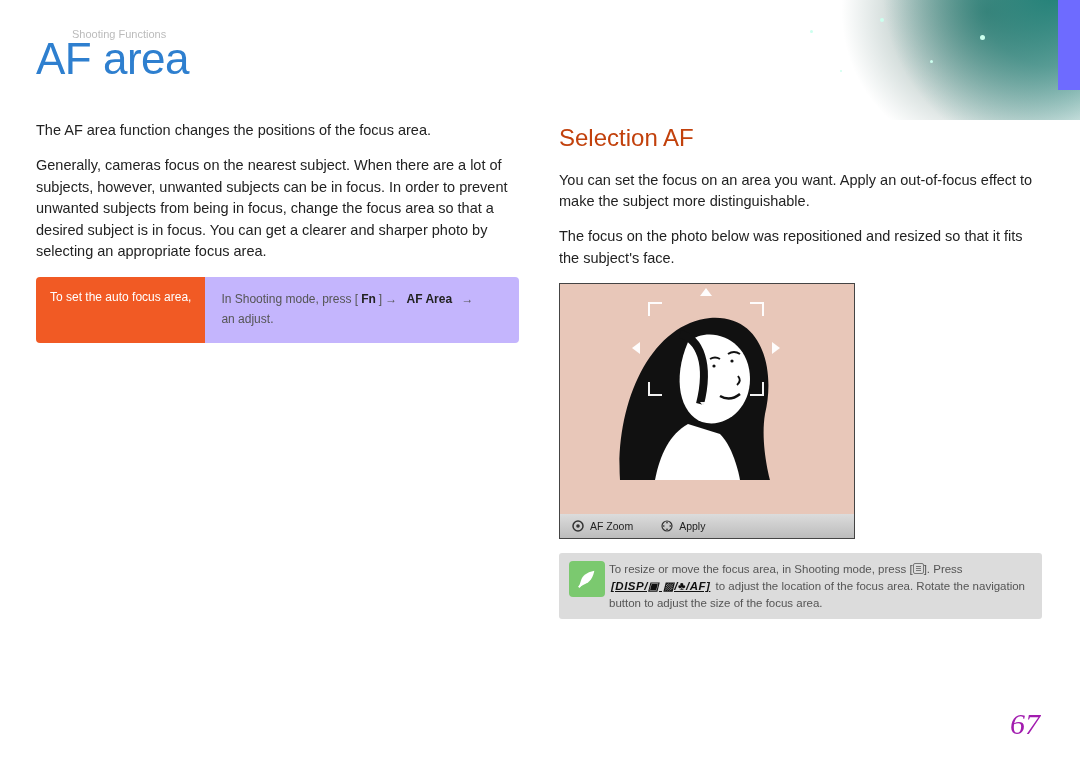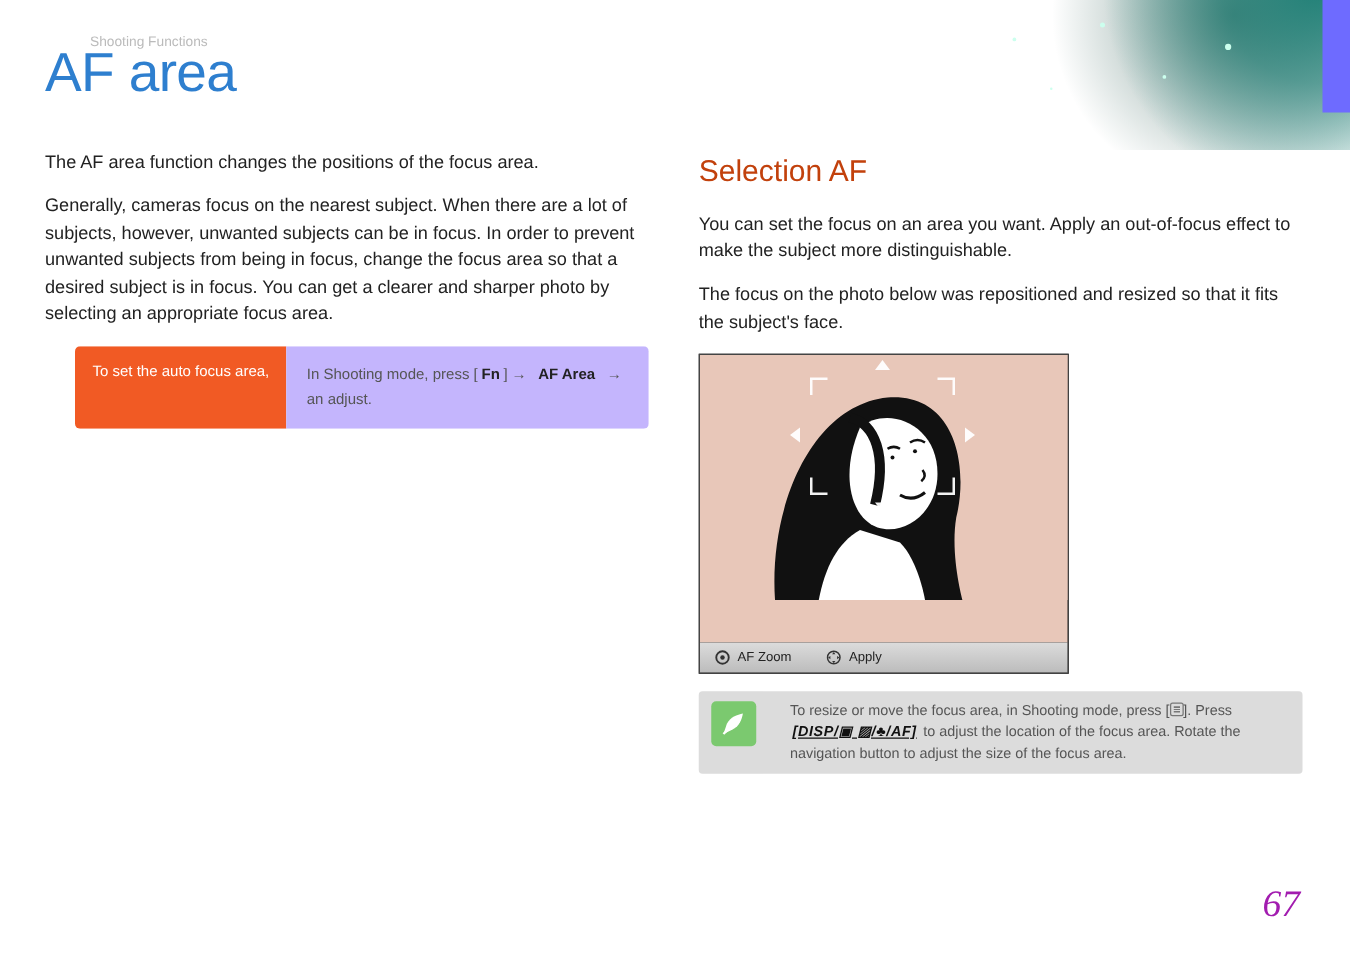--- a/index.html
+++ b/index.html
@@ -21,21 +21,21 @@
   .breadcrumb { position: absolute; left: 36px; top: 28px; font-size: 11px; color: #bbb; margin-left: 36px; }
   .title { position: absolute; left: 36px; top: 34px; font-size: 44px; font-weight: 400; color: #2e7fcf; letter-spacing: -0.5px; }
 
   .columns { position: absolute; top: 120px; left: 36px; right: 38px; display: flex; gap: 40px; }
   .col { flex: 1 1 0; font-size: 14.5px; line-height: 1.48; color: #222; }
   .col p { margin-bottom: 14px; }
 
   .subhead { font-size: 24px; font-weight: 400; color: #c2410c; margin-bottom: 14px; }
 
   
-  .instr { display: flex; border-radius: 4px; overflow: hidden; margin-top: 6px; font-size: 12px; margin-left: 24px; }
+  .instr { display: flex; border-radius: 4px; overflow: hidden; margin-top: 6px; font-size: 12px; }
   .instr-l { background: #f15a24; color: #fff; padding: 12px 14px; min-width: 120px; line-height: 1.35; }
   .instr-r { background: #c4b5fd; color: #555; padding: 14px 16px; flex: 1; display: flex; align-items: center; flex-wrap: wrap; gap: 3px; }
   .instr-r b { color: #222; font-weight: bold; }
   .arrow-glyph { display: inline-block; }
 
   
   .sample { width: 296px; height: 256px; margin: 6px 0 14px 0; border: 1px solid #444; background: #000; position: relative; }
   .sample-img { position: absolute; inset: 0 0 24px 0; background: #e8c7b9; overflow: hidden; }
   .sample-bar { position: absolute; left: 0; right: 0; bottom: 0; height: 24px; background: linear-gradient(#dcdcdc,#bcbcbc); display: flex; align-items: center; gap: 28px; padding: 0 12px; font-size: 10.5px; color: #222; }
   .li { display: inline-flex; align-items: center; gap: 6px; }
@@ -48,21 +48,21 @@
   .tr { top: 0; right: 0; border-left: none; border-bottom: none; }
   .bl { bottom: 0; left: 0; border-right: none; border-top: none; }
   .br { bottom: 0; right: 0; border-left: none; border-top: none; }
   .chev { position: absolute; width: 0; height: 0; }
   .chev.l { left: -16px; top: 40px; border-top: 6px solid transparent; border-bottom: 6px solid transparent; border-right: 8px solid rgba(255,255,255,0.95); }
   .chev.r { right: -16px; top: 40px; border-top: 6px solid transparent; border-bottom: 6px solid transparent; border-left: 8px solid rgba(255,255,255,0.95); }
   .chev.t { top: -14px; left: 52px; border-left: 6px solid transparent; border-right: 6px solid transparent; border-bottom: 8px solid rgba(255,255,255,0.95); }
   .chev.b { bottom: -14px; left: 52px; border-left: 6px solid transparent; border-right: 6px solid transparent; border-top: 8px solid rgba(255,255,255,0.95); }
 
   
-  .tip { display: flex; background: #dcdcdc; border-radius: 3px; padding: 8px 10px; gap: 27px; font-size: 11.5px; color: #555; line-height: 1.45; }
+  .tip { display: flex; background: #dcdcdc; border-radius: 3px; padding: 8px 10px; gap: 4px; font-size: 11.5px; color: #555; line-height: 1.45; }
   .tip-icon { flex: 0 0 36px; height: 36px; border-radius: 4px; background: #7bc96f; display: flex; align-items: center; justify-content: center; }
   .tip-text { flex: 1; }
   .keycap {
     display: inline-block; font-family: Arial; font-weight: bold; font-style: italic;
     letter-spacing: 0.5px; color: #111; padding: 0 2px; text-decoration: underline;
   }
   .keybox { display: inline-block; border: 1px solid #777; border-radius: 2px; width: 11px; height: 11px; vertical-align: -1px; position: relative; }
   .keybox::after { content:""; position:absolute; inset:2px; background: repeating-linear-gradient(#777,#777 1px,transparent 1px,transparent 2px); }
 
   .pagenum { position: absolute; right: 40px; bottom: 24px; font-size: 30px; color: #a21caf; font-style: italic; font-family: Georgia, 'Times New Roman', serif; }

